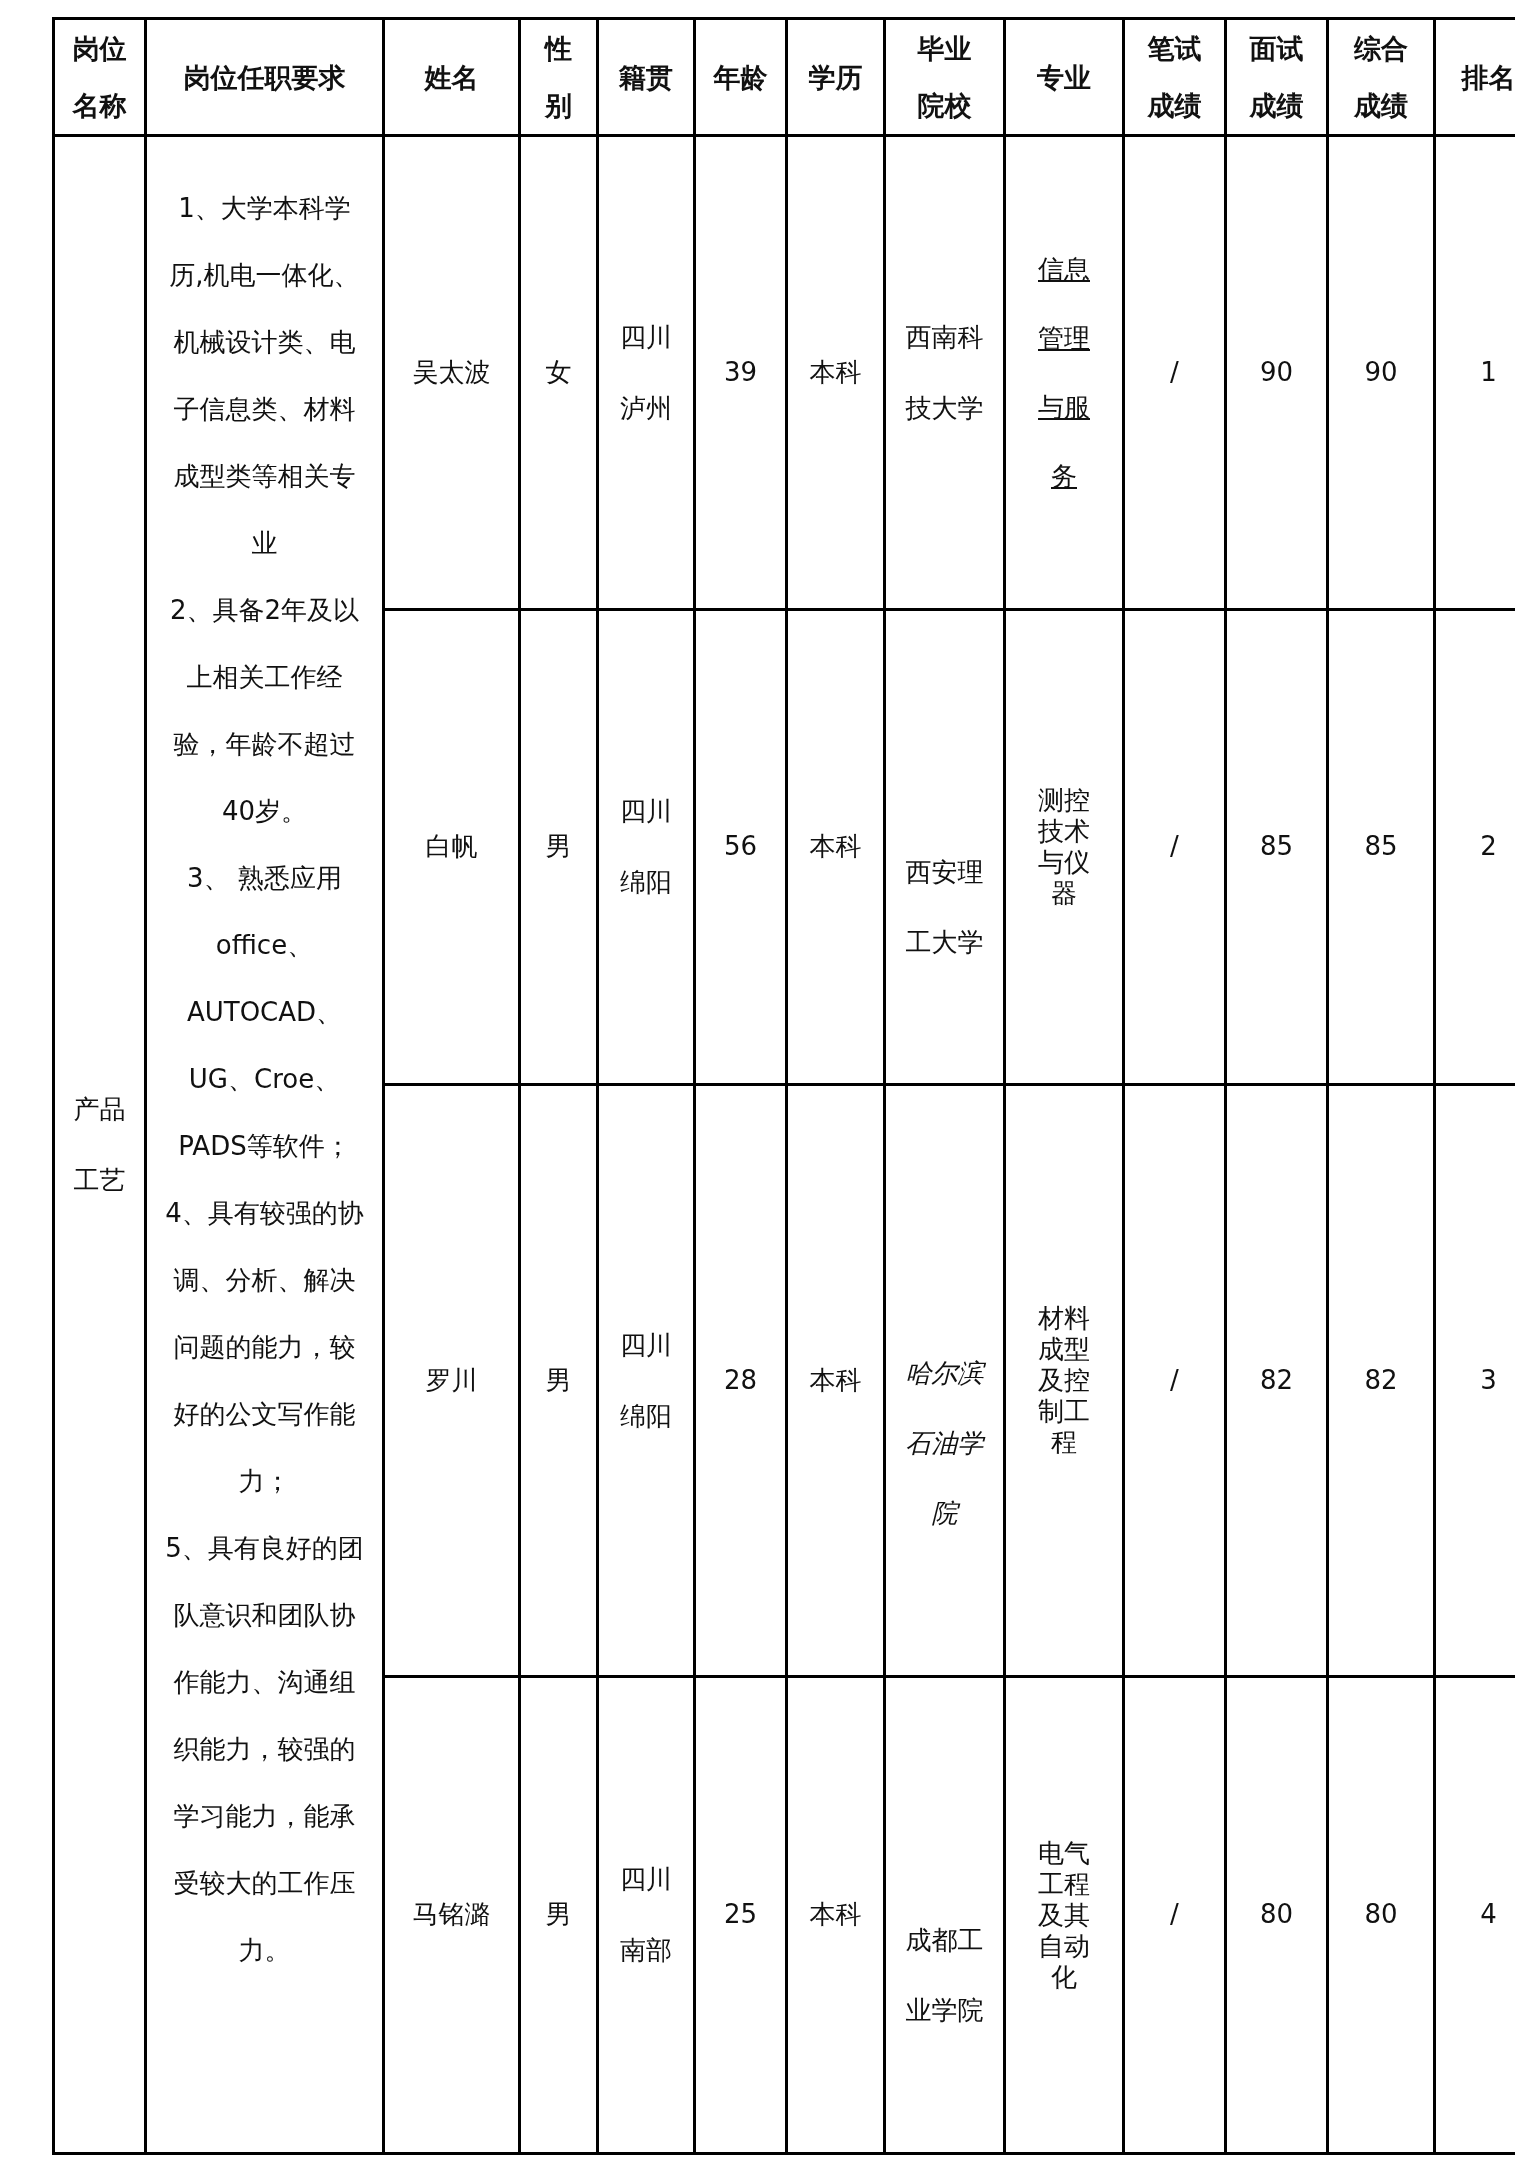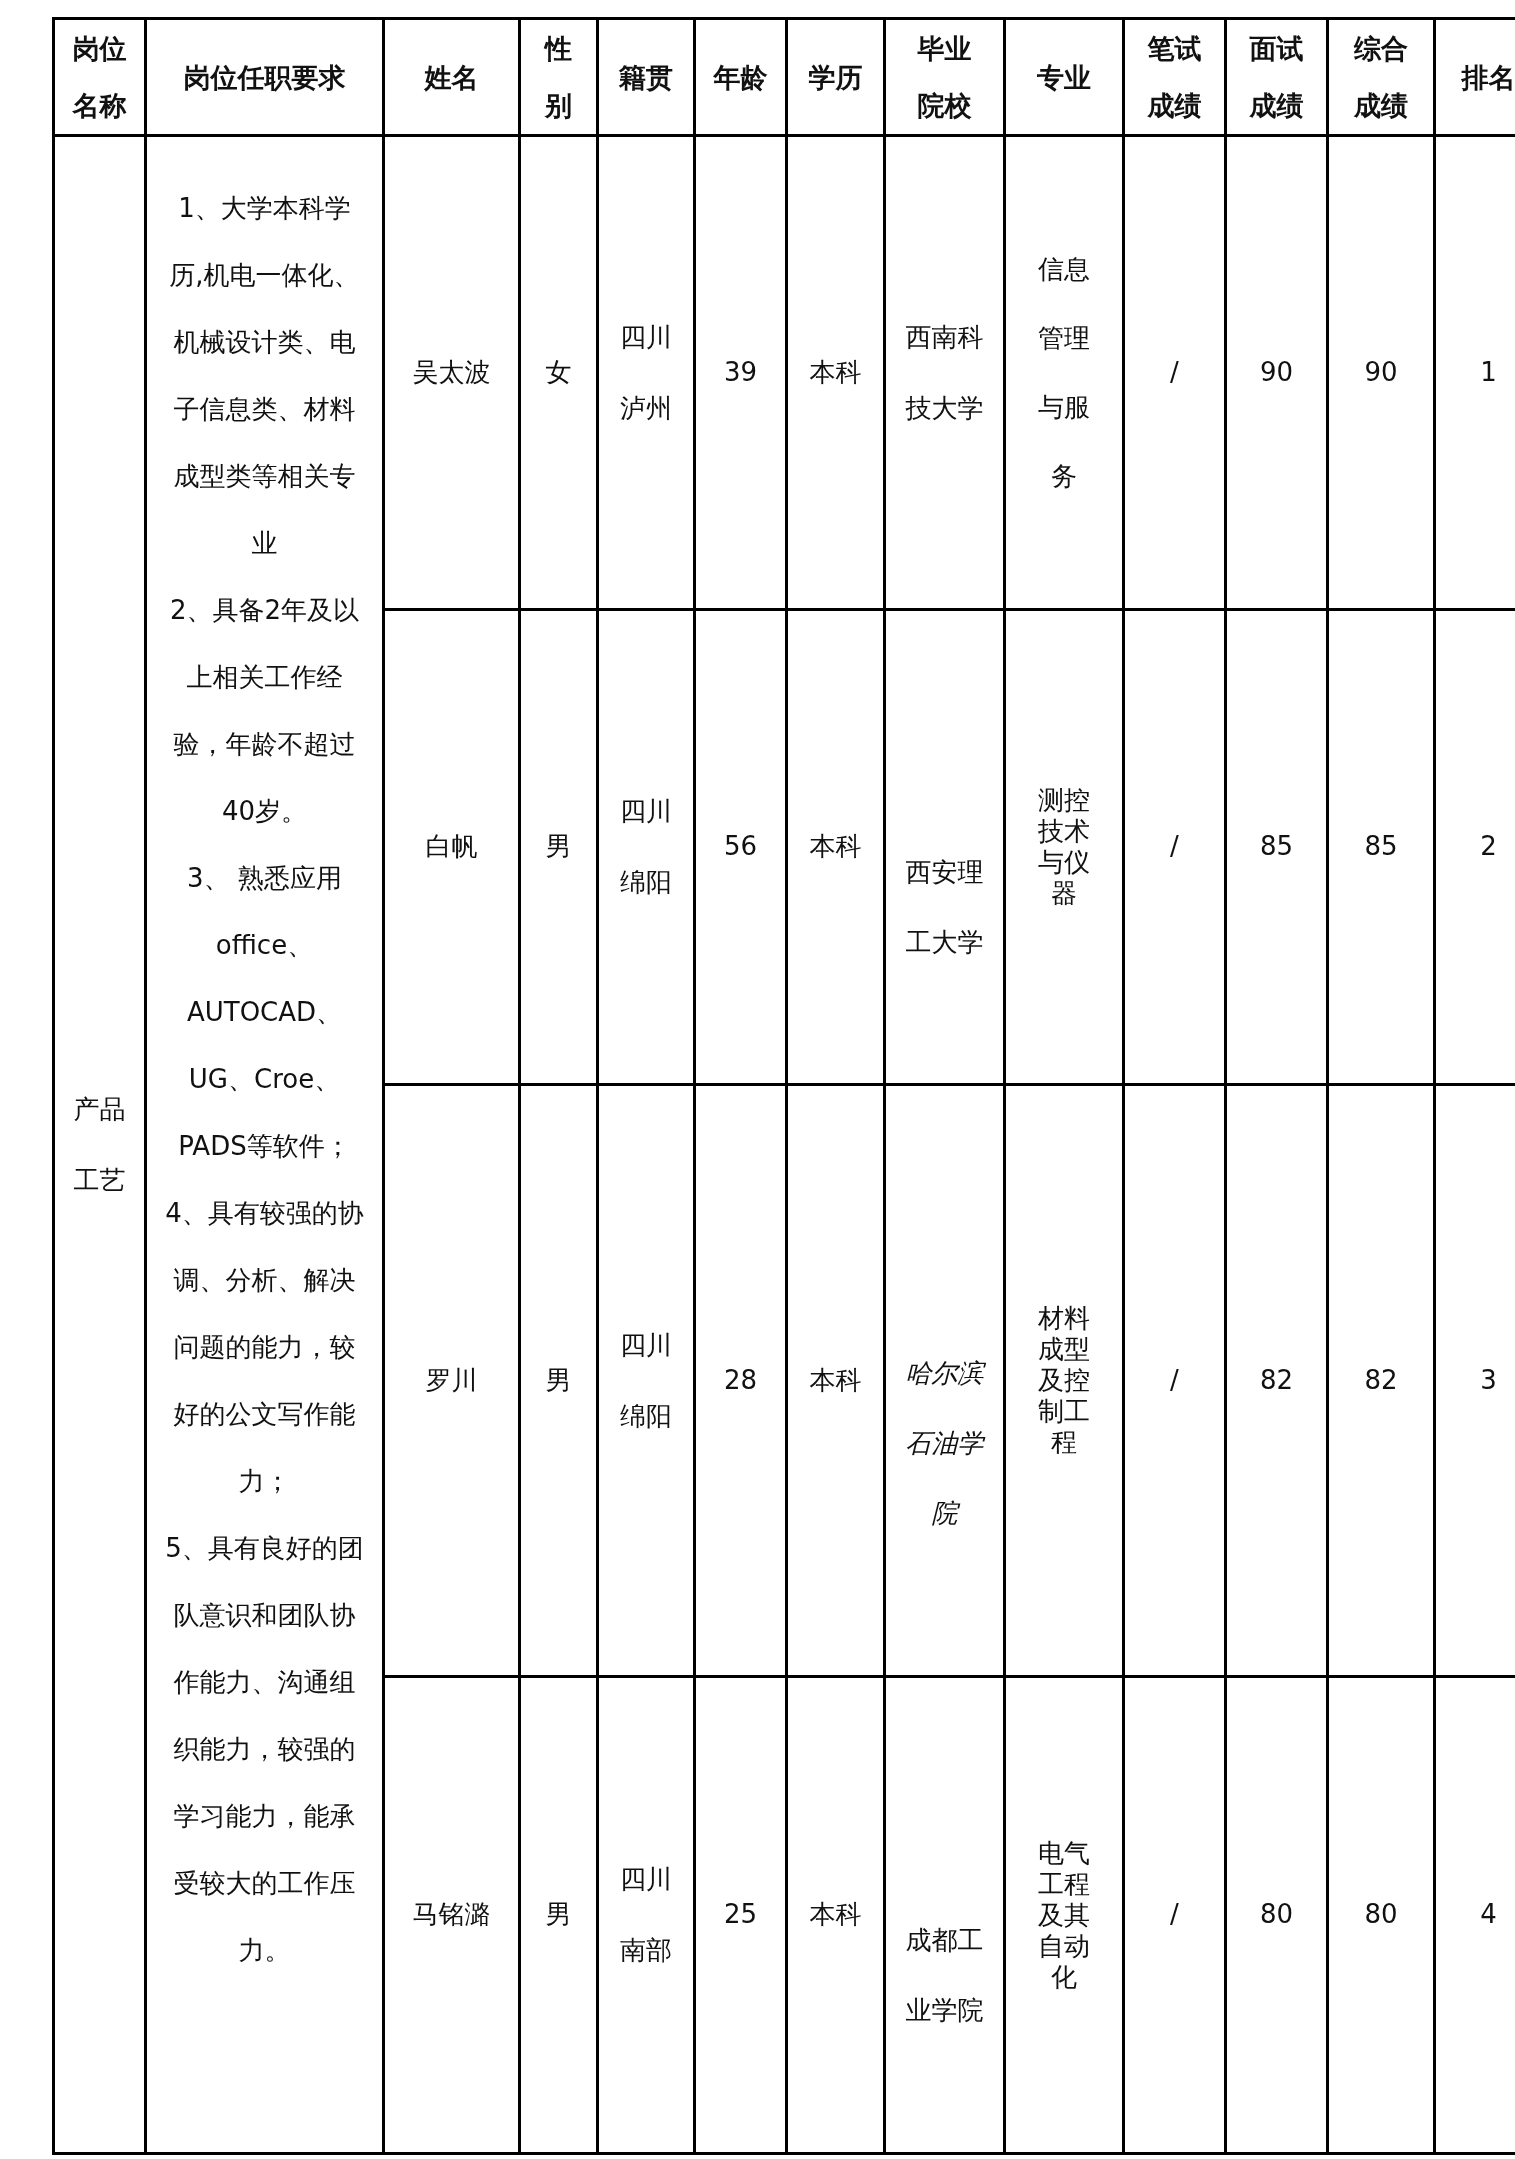--- a/index.html
+++ b/index.html
@@ -62,20 +62,21 @@
     }
     .stack span {
       display: block;
     }
     .major-tight {
       line-height: 31px;
       text-align: center;
     }
     .major-loose {
       line-height: 69px;
+      text-decoration: underline;
     }
     .school-loose {
       line-height: 70px;
     }
     .offset-down { padding-top: 120px !important; }
     .offset-down2 { padding-top: 125px !important; font-style: italic; }
   </style>
 </head>
 <body>
 

